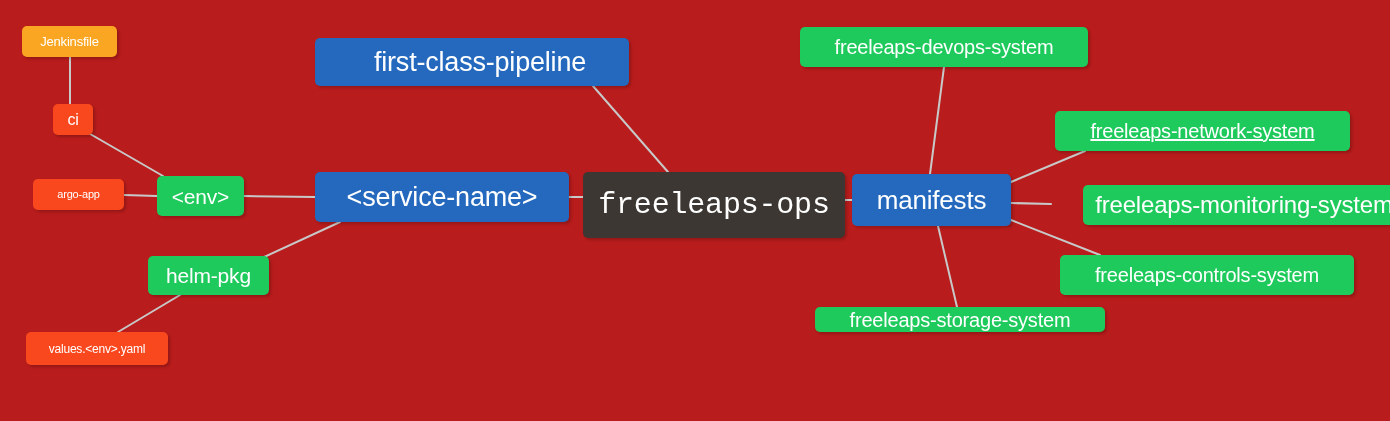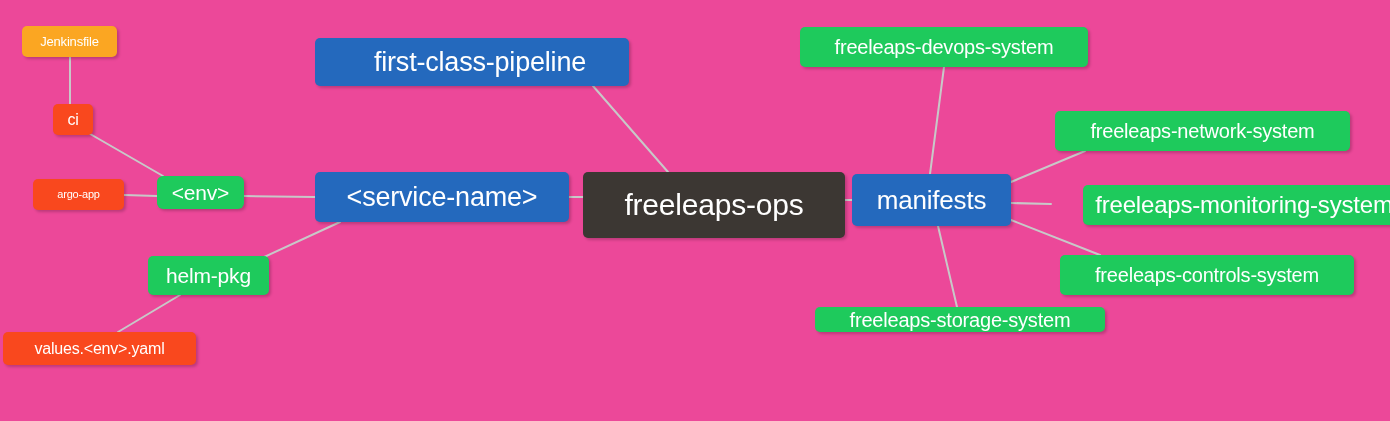--- a/index.html
+++ b/index.html
@@ -9,21 +9,21 @@
     background: #ffffff;
   }
   body {
     font-family: "Liberation Sans", sans-serif;
     -webkit-font-smoothing: antialiased;
   }
   #canvas {
     position: relative;
     width: 1390px;
     height: 421px;
-    background: #ec4899;
+    background: #b91c1c;
     overflow: hidden;
   }
   #edges {
     position: absolute;
     left: 0;
     top: 0;
     width: 1390px;
     height: 421px;
     pointer-events: none;
   }
@@ -34,21 +34,21 @@
     align-items: center;
     justify-content: center;
     color: #ffffff;
     border-radius: 5px;
     white-space: nowrap;
     line-height: 1;
     box-shadow: 2px 2px 3px rgba(0,0,0,0.20);
     letter-spacing: -0.2px;
   }
   
-  .n-root   { background: #3C3733; }
+  .n-root   { background: #3C3733; font-family: Liberation Mono, monospace; }
   .n-blue   { background: #2469BD; }
   .n-green  { background: #1ECA5C; }
   .n-orange { background: #FBA622; }
   .n-red    { background: #F9481E; }
 </style>
 </head>
 <body>
 
 <div id="canvas">
   <svg id="edges" width="1390" height="421" viewBox="0 0 1390 421" xmlns="http://www.w3.org/2000/svg">
@@ -70,45 +70,45 @@
   <div id="nodes">
       <div class="node n-orange" style="left: 22px; top: 26px; width: 95px; height: 31px; font-size: 13px;">
         <span>Jenkinsfile</span>
       </div>
       <div class="node n-red" style="left: 53px; top: 104px; width: 40px; height: 31px; font-size: 16px;">
         <span>ci</span>
       </div>
       <div class="node n-red" style="left: 33px; top: 179px; width: 91px; height: 31px; font-size: 11px;">
         <span>argo-app</span>
       </div>
-      <div class="node n-green" style="left: 157px; top: 176px; width: 87px; height: 33px; font-size: 21px; border-radius: 6px;">
+      <div class="node n-green" style="left: 157px; top: 176px; width: 87px; height: 40px; font-size: 21px;">
         <span>&lt;env&gt;</span>
       </div>
       <div class="node n-green" style="left: 148px; top: 256px; width: 121px; height: 39px; font-size: 21px;">
         <span>helm-pkg</span>
       </div>
-      <div class="node n-red" style="left: 3px; top: 332px; width: 193px; height: 33px; font-size: 16px;">
+      <div class="node n-red" style="left: 26px; top: 332px; width: 142px; height: 33px; font-size: 12px;">
         <span>values.&lt;env&gt;.yaml</span>
       </div>
       <div class="node n-blue" style="left: 315px; top: 38px; width: 314px; height: 48px; font-size: 27px; padding-left: 16px;">
         <span>first-class-pipeline</span>
       </div>
       <div class="node n-blue" style="left: 315px; top: 172px; width: 254px; height: 50px; font-size: 27px; justify-content: center;">
         <span>&lt;service-name&gt;</span>
       </div>
       <div class="node n-root" style="left: 583px; top: 172px; width: 262px; height: 66px; font-size: 30px;">
         <span>freeleaps-ops</span>
       </div>
       <div class="node n-blue" style="left: 852px; top: 174px; width: 159px; height: 52px; font-size: 26px;">
         <span>manifests</span>
       </div>
       <div class="node n-green" style="left: 800px; top: 27px; width: 288px; height: 40px; font-size: 20px;">
         <span>freeleaps-devops-system</span>
       </div>
-      <div class="node n-green" style="left: 1055px; top: 111px; width: 295px; height: 40px; font-size: 20px;">
+      <div class="node n-green" style="left: 1055px; top: 111px; width: 295px; height: 40px; font-size: 20px; text-decoration: underline;">
         <span>freeleaps-network-system</span>
       </div>
       <div class="node n-green" style="left: 1083px; top: 185px; width: 322px; height: 40px; font-size: 24px;">
         <span>freeleaps-monitoring-system</span>
       </div>
       <div class="node n-green" style="left: 1060px; top: 255px; width: 294px; height: 40px; font-size: 20px;">
         <span>freeleaps-controls-system</span>
       </div>
       <div class="node n-green" style="left: 815px; top: 307px; width: 290px; height: 25px; font-size: 20px;">
         <span>freeleaps-storage-system</span>

